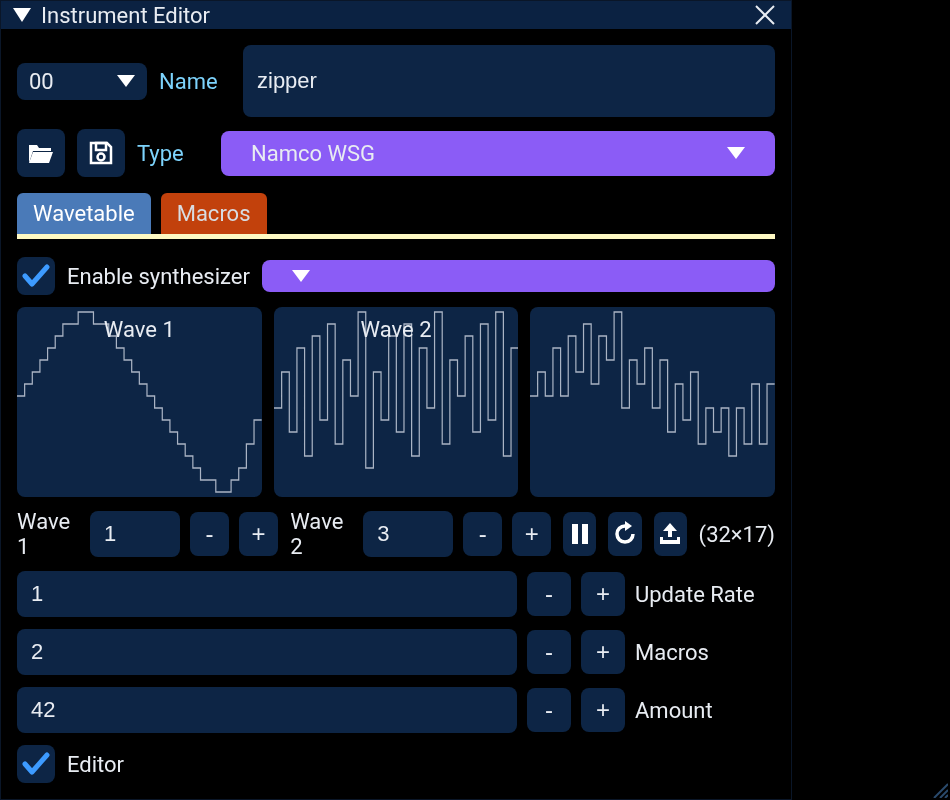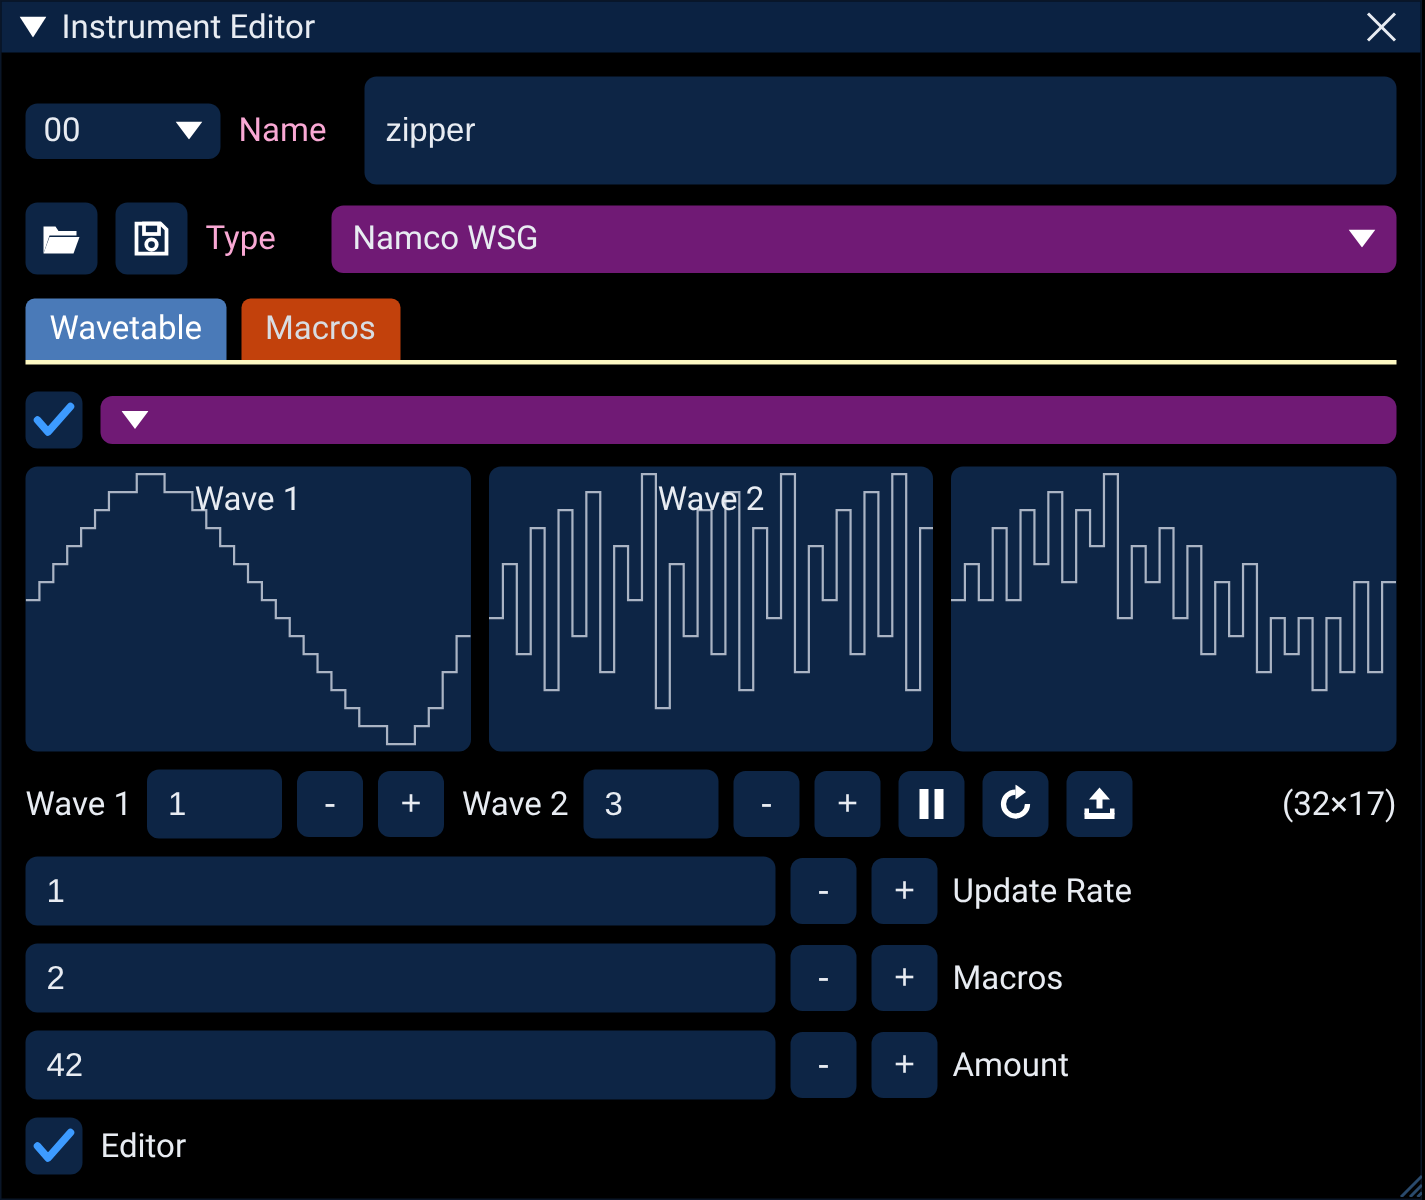--- a/index.html
+++ b/index.html
@@ -1,29 +1,29 @@
 <!DOCTYPE html>
 <html><head>
 <meta charset="utf-8">
 <style>
   * { box-sizing: border-box; margin: 0; padding: 0; }
   html, body { width: 950px; height: 800px; background: #000; font-family: -apple-system, BlinkMacSystemFont, "Segoe UI", Roboto, sans-serif; color: #e8ecf2; font-size: 22px; overflow: hidden; }
-  .window { width: 948px; height: 800px; background: #000; border: 1px solid #0a1628; display: flex; flex-direction: column; }
+  .window { width: 792px; height: 800px; background: #000; border: 1px solid #0a1628; display: flex; flex-direction: column; }
   .titlebar { height: 42px; background: #0b2242; display: flex; align-items: center; padding: 0 12px; }
   .titlebar .down-tri { display: inline-block; margin-right: 10px; }
   .titlebar .title { font-size: 22px; color: #e8ecf2; flex: 1; }
   .titlebar .close { width: 28px; height: 28px; display: flex; align-items: center; justify-content: center; cursor: pointer; }
   .content { flex: 1; padding: 16px; display: flex; flex-direction: column; gap: 12px; }
   .row { display: flex; align-items: center; gap: 12px; }
   .instr-num { width: 130px; display: flex; align-items: center; justify-content: space-between; background: #0d2545; border-radius: 8px; padding: 6px 12px; cursor: pointer; }
-  .label { font-size: 22px; color: #f9a8d4; min-width: 72px; }
+  .label { font-size: 22px; color: #7dd3fc; min-width: 72px; }
   .name-input { flex: 1; background: #0d2545; border: none; border-radius: 8px; padding: 23px 14px; color: #e8ecf2; font-size: 22px; }
   .icon-btn { width: 48px; height: 48px; background: #0d2545; border: none; border-radius: 8px; display: flex; align-items: center; justify-content: center; cursor: pointer; color: #e8ecf2; }
-  .select { flex: 1; background: #701a75; border-radius: 8px; padding: 10px 14px; display: flex; align-items: center; justify-content: space-between; cursor: pointer; }
-  .tabs-row { display: flex; gap: 10px; border-bottom: 3px solid #fef9c3; padding-bottom: 0; margin-top: 4px; }
+  .select { flex: 1; background: #8b5cf6; border-radius: 8px; padding: 10px 30px; display: flex; align-items: center; justify-content: space-between; cursor: pointer; }
+  .tabs-row { display: flex; gap: 10px; border-bottom: 5px solid #fef9c3; padding-bottom: 0; margin-top: 4px; }
   .tab { padding: 8px 16px; border-radius: 6px 6px 0 0; cursor: pointer; font-size: 22px; }
   .tab.active { background: #4a7ab8; color: #fff; }
   .tab.inactive { background: #c2410c; color: #d8dce2; }
   .checkbox { width: 38px; height: 38px; background: #0d2545; border-radius: 8px; display: flex; align-items: center; justify-content: center; cursor: pointer; }
   .waves-row { display: flex; gap: 12px; }
   .wave-panel { flex: 1; background: #0d2545; border-radius: 8px; height: 190px; position: relative; overflow: hidden; }
   .wave-panel .wave-title { position: absolute; top: 10px; left: 0; right: 0; text-align: center; font-size: 22px; color: #e8ecf2; z-index: 2; }
   .wave-panel svg { position: absolute; inset: 0; width: 100%; height: 100%; }
   .wave-controls { display: flex; gap: 12px; align-items: center; }
   .wave-group { display: flex; align-items: center; gap: 10px; }
@@ -94,20 +94,21 @@
       <div class="tab active">Wavetable</div>
       <div class="tab inactive">Macros</div>
     </div>
 
     <div class="row" style="margin-top:6px;">
       <div class="checkbox">
         <svg width="28" height="24" viewBox="0 0 28 24">
             <polyline points="3,12 10,20 25,3" fill="none" stroke="#3d9bff" stroke-width="5" stroke-linecap="round" stroke-linejoin="round"></polyline>
           </svg>
       </div>
+      <span>Enable synthesizer</span>
       <div class="select">
         <svg width="18" height="12" viewBox="0 0 18 12">
             <polygon points="0,0 18,0 9,12" fill="#fff"></polygon>
           </svg>
       </div>
     </div>
 
     <div class="waves-row">
       <div class="wave-panel">
         <div class="wave-title">Wave 1</div>

